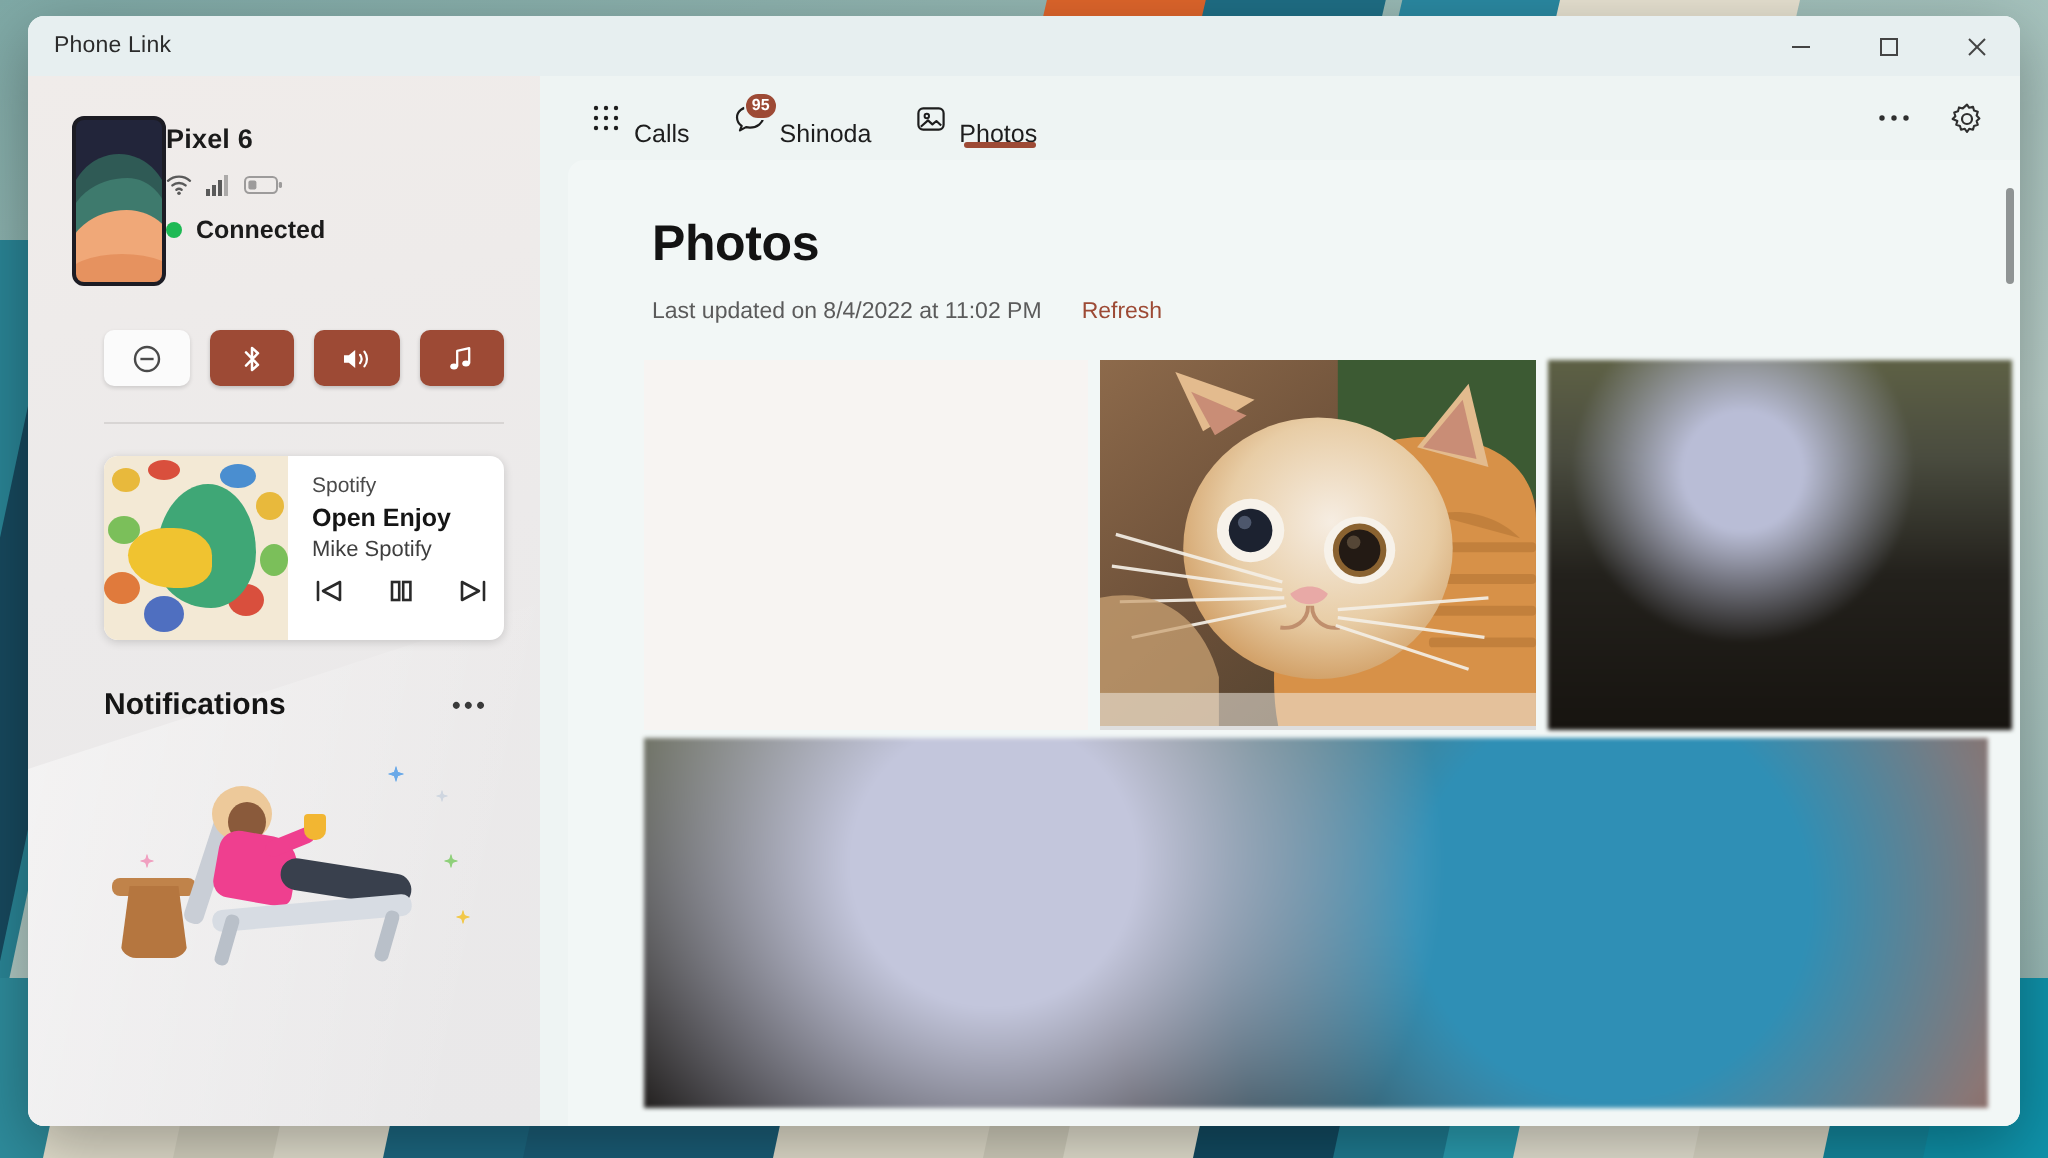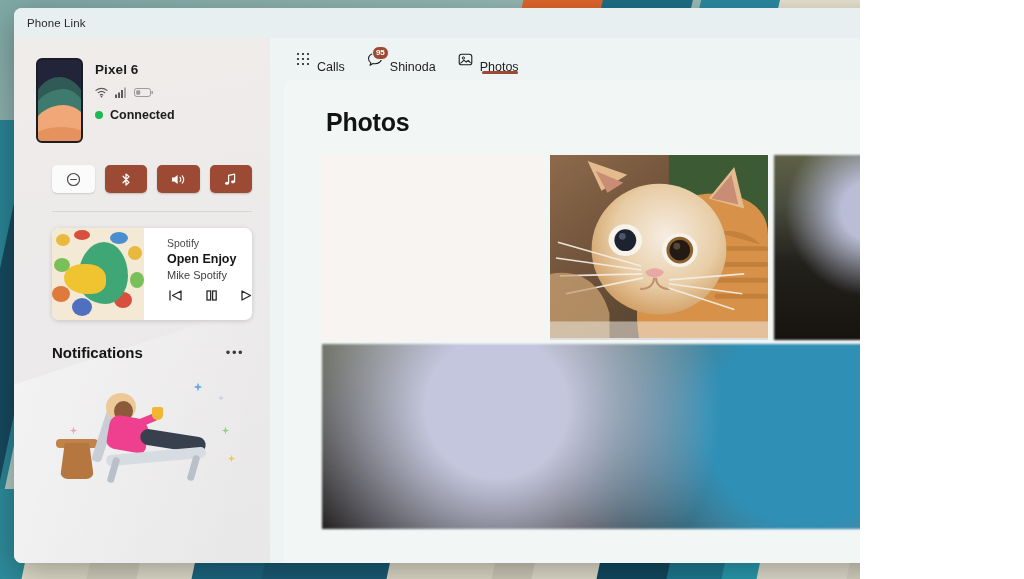--- a/index.html
+++ b/index.html
@@ -7,21 +7,21 @@
   html, body {
     width: 1024px;
     height: 579px;
     overflow: hidden;
     font-family: "Liberation Sans", sans-serif;
   }
 
   
   #desktop {
     position: relative;
-    width: 860px;
+    width: 1024px;
     height: 579px;
     background: #a21caf;
     overflow: hidden;
   }
   .wp-base {
     position: absolute; inset: 0;
     background: linear-gradient(160deg, #7fa9a6 0%, #9dbdb8 30%, #b9cfc9 60%, #8fb3b0 100%);
   }
   
   .wp-top-orange {
@@ -125,21 +125,21 @@
     width: 420px; height: 340px;
     background: linear-gradient(120deg, rgba(255,255,255,.55), rgba(255,255,255,0) 60%);
     transform: rotate(-18deg);
     pointer-events: none;
   }
 
   
   .device {
     display: flex;
     padding: 20px 18px 0 22px;
-    gap: 12px;
+    gap: 0;
     position: relative; z-index: 2;
   }
   .phone-thumb {
     width: 47px; height: 85px;
     border-radius: 6px;
     border: 2px solid #1c1c24;
     overflow: hidden;
     background: #22253a;
     flex: 0 0 47px;
     position: relative;
@@ -215,21 +215,21 @@
     width: 50px; height: 62px;
     background: #3fa776;
     border-radius: 52% 48% 45% 55% / 60% 55% 45% 40%;
   }
   .album-art .dragon2 {
     position: absolute; left: 12px; top: 36px;
     width: 42px; height: 30px;
     background: #f0c330;
     border-radius: 50% 50% 40% 60%;
   }
-  .media-meta { padding: 9px 0 0 23px; flex: 1; min-width: 0; }
+  .media-meta { padding: 9px 0 0 12px; flex: 1; min-width: 0; }
   .media-app { font-size: 10.5px; color: #4a4a4a; }
   .media-title { font-size: 12.5px; font-weight: 700; color: #151515; margin-top: 3px; }
   .media-artist { font-size: 11px; color: #3e3e3e; margin-top: 3px; }
   .media-controls {
     display: flex; gap: 20px; margin-top: 7px; color: #2a2a2a;
   }
   .media-controls span { display: block; }
   .media-controls svg { display: block; }
 
   
@@ -714,20 +714,24 @@
                   <path d="M8.5 1.3l1.1 1.6 1.9-.5.5 1.9 1.9.6-.6 1.9 1.4 1.4-1.4 1.3.6 1.9-1.9.6-.5 1.9-1.9-.5-1.1 1.6-1.1-1.6-1.9.5-.5-1.9-1.9-.6.6-1.9L1.3 8.5l1.4-1.4-.6-1.9 1.9-.6.5-1.9 1.9.5z" fill="none" stroke="currentColor" stroke-width="1.05" stroke-linejoin="round"></path>
                 </svg>
               </span>
             </div>
           </div>
         </div>
 
         <div id="panel">
           <div class="panel-head">
             <div class="panel-title">Photos</div>
+            <div class="panel-sub">
+              <span class="sub-text">Last updated on 8/4/2022 at 11:02 PM</span>
+              <span class="refresh-link">Refresh</span>
+            </div>
           </div>
 
           <div class="photo-grid">
             <div class="tile empty-tile"></div>
 
             <div class="tile">
               <svg class="cat-photo" viewBox="0 0 220 185" preserveAspectRatio="xMidYMid slice">
                 <defs>
                   <radialGradient id="furg" cx="55%" cy="40%" r="70%">
                     <stop offset="0%" stop-color="#f6ede2"></stop>

